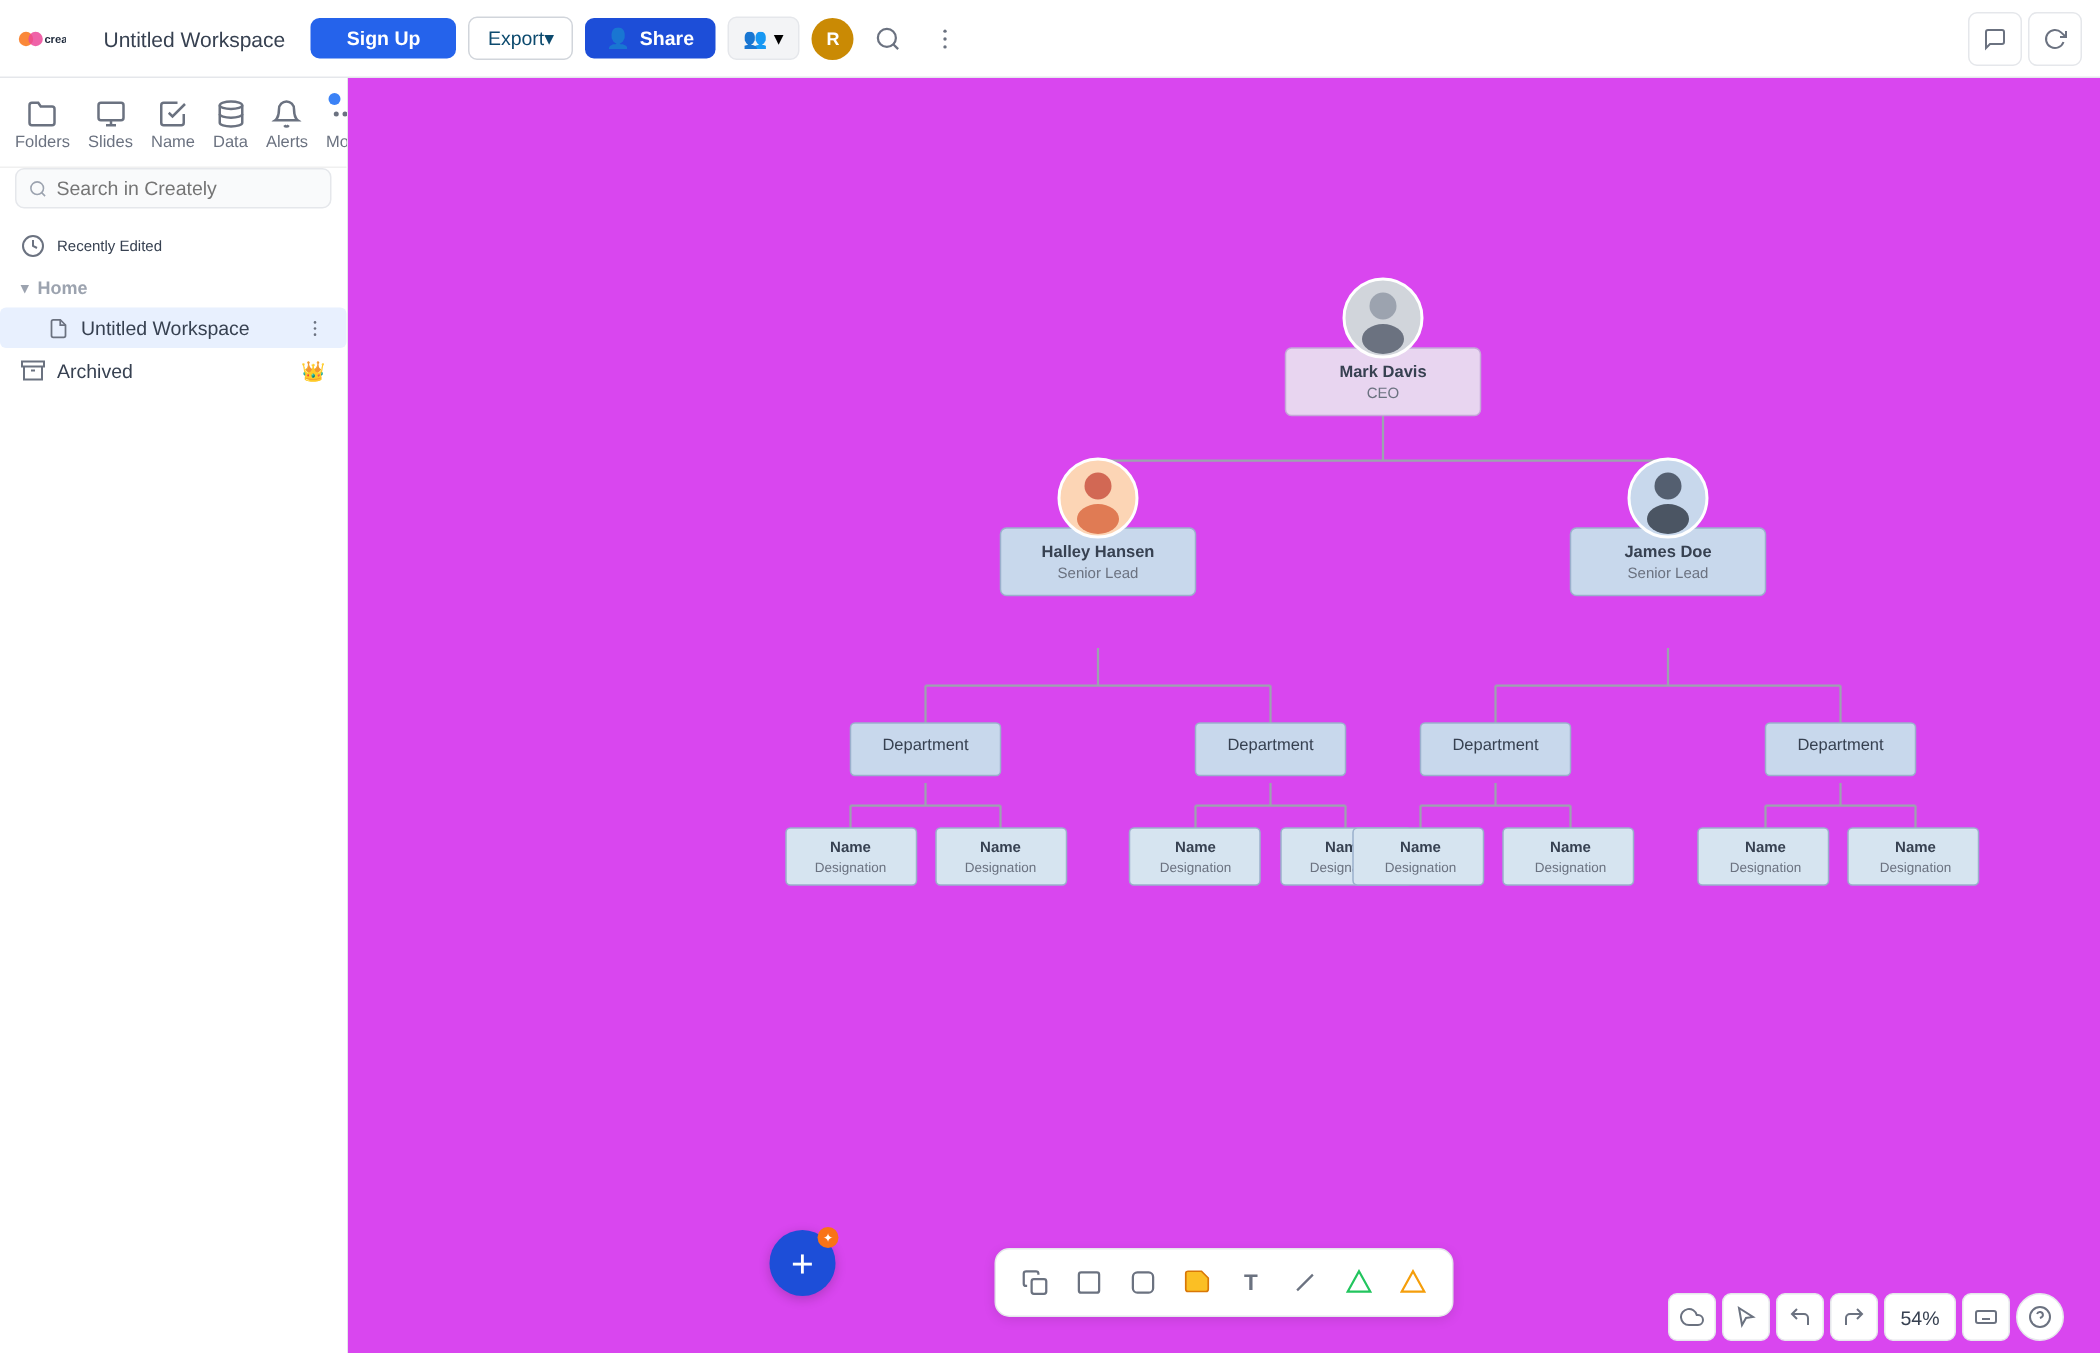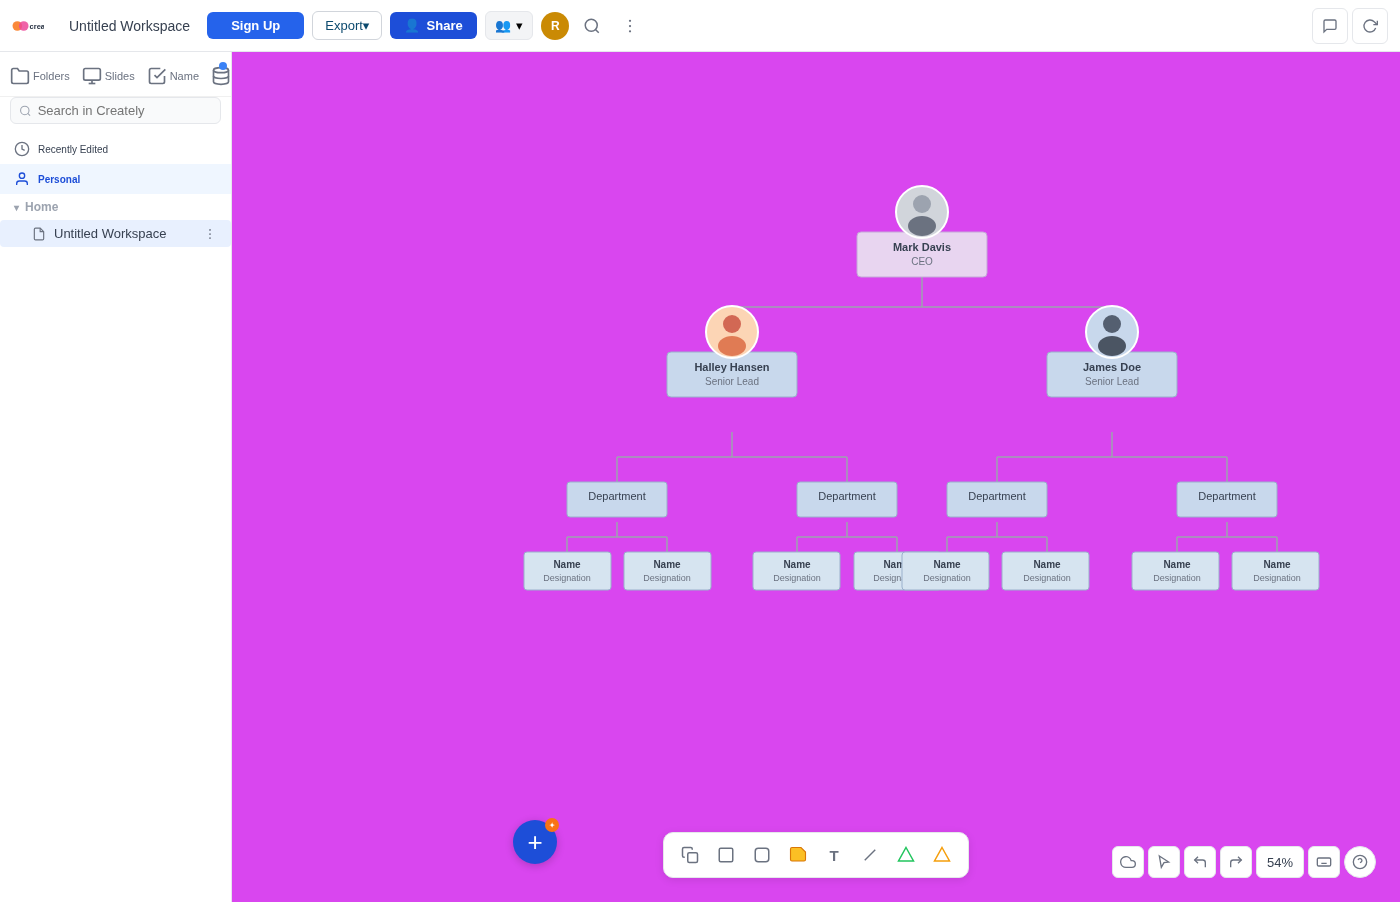--- a/index.html
+++ b/index.html
@@ -20,21 +20,21 @@
     .btn-export { background: #fff; color: #0c4a6e; border: 1px solid #d1d5db; border-radius: 6px; padding: 6px 12px; font-size: 13px; cursor: pointer; display: flex; align-items: center; gap: 0; }
     .btn-share { background: #1d4ed8; color: #fff; border: none; border-radius: 6px; padding: 6px 14px; font-size: 13px; font-weight: 600; cursor: pointer; display: flex; align-items: center; gap: 6px; }
     .btn-collab { background: #f3f4f6; border: 1px solid #e5e7eb; border-radius: 6px; padding: 6px 10px; cursor: pointer; font-size: 13px; display: flex; align-items: center; gap: 4px; }
     .avatar-r { width: 28px; height: 28px; background: #ca8a04; border-radius: 50%; display: flex; align-items: center; justify-content: center; color: #fff; font-size: 12px; font-weight: 700; }
     .icon-btn { background: none; border: none; cursor: pointer; padding: 6px; border-radius: 4px; color: #6b7280; display: flex; align-items: center; }
     .top-right { margin-left: auto; display: flex; align-items: center; gap: 4px; }
     .chat-btn { width: 36px; height: 36px; background: #fff; border: 1px solid #e5e7eb; border-radius: 6px; display: flex; align-items: center; justify-content: center; cursor: pointer; color: #6b7280; }
 
     
     .sidebar-toolbar { display: flex; align-items: center; justify-content: space-around; padding: 10px 4px 6px; border-bottom: 1px solid #f0f0f0; position: relative; }
-    .tool-item { display: flex; flex-direction: row; align-items: center; gap: 3px; cursor: pointer; color: #6b7280; font-size: 11px; padding: 4px 6px; border-radius: 4px; }
+    .tool-item { display: flex; flex-direction: column; align-items: center; gap: 3px; cursor: pointer; color: #6b7280; font-size: 11px; padding: 4px 6px; border-radius: 4px; }
     .tool-item svg { width: 20px; height: 20px; }
     .notif-dot { position: absolute; top: 10px; right: 4px; width: 8px; height: 8px; background: #3b82f6; border-radius: 50%; }
 
     
     .workspaces-label { font-size: 13px; font-weight: 600; color: #374151; padding: 14px 14px 8px; }
     .search-box { margin: 0 10px 10px; display: flex; align-items: center; gap: 6px; border: 1px solid #e5e7eb; border-radius: 6px; padding: 5px 8px; background: #f9fafb; }
     .search-box input { border: none; background: transparent; outline: none; font-size: 13px; color: #6b7280; width: 100%; }
 
     
     .nav-item { display: flex; align-items: center; gap: 8px; padding: 7px 14px; cursor: pointer; font-size: 10px; color: #374151; border-radius: 0; }
@@ -52,21 +52,21 @@
 
     
     .canvas-content { width: 100%; height: 100%; position: relative; display: flex; align-items: center; justify-content: center; }
 
     
     .bottom-toolbar { position: absolute; bottom: 24px; left: 50%; transform: translateX(-50%); display: flex; align-items: center; gap: 4px; background: #fff; border: 1px solid #e5e7eb; border-radius: 10px; padding: 6px 10px; box-shadow: 0 2px 8px rgba(0,0,0,0.1); }
     .bottom-tool { width: 32px; height: 32px; display: flex; align-items: center; justify-content: center; cursor: pointer; border-radius: 6px; color: #6b7280; font-size: 16px; }
     .add-btn { position: absolute; bottom: 20px; left: 257px; width: 44px; height: 44px; background: #1d4ed8; border-radius: 50%; display: flex; align-items: center; justify-content: center; cursor: pointer; color: #fff; font-size: 22px; box-shadow: 0 2px 8px rgba(0,0,0,0.2); }
 
     
-    .bottom-right-controls { position: absolute; bottom: 24px; right: 24px; display: flex; align-items: flex-start; gap: 4px; }
+    .bottom-right-controls { position: absolute; bottom: 8px; right: 24px; display: flex; align-items: flex-start; gap: 4px; }
     .brc-btn { background: #fff; border: 1px solid #e5e7eb; border-radius: 6px; width: 32px; height: 32px; display: flex; align-items: center; justify-content: center; cursor: pointer; color: #6b7280; font-size: 13px; }
     .zoom-label { background: #fff; border: 1px solid #e5e7eb; border-radius: 6px; padding: 0 10px; height: 32px; display: flex; align-items: center; font-size: 13px; color: #374151; font-weight: 500; }
   </style>
 </head>
 <body>
 
 <div class="app">
 
   <div class="top-bar">
     <div class="logo">
@@ -180,27 +180,20 @@
       </div>
 
       <div class="nav-item">
         <svg width="16" height="16" viewBox="0 0 24 24" fill="none" stroke="#6b7280" stroke-width="2">
             <circle cx="12" cy="12" r="10"></circle>
             <polyline points="12 6 12 12 16 14"></polyline>
           </svg>
         <span>Recently Edited</span>
       </div>
 
-      <div class="nav-item active">
-        <svg width="16" height="16" viewBox="0 0 24 24" fill="none" stroke="#1d4ed8" stroke-width="2">
-            <path d="M20 21v-2a4 4 0 0 0-4-4H8a4 4 0 0 0-4 4v2"></path>
-            <circle cx="12" cy="7" r="4"></circle>
-          </svg>
-        <span style="color:#1d4ed8;font-weight:600;">Personal</span>
-      </div>
 
       <div class="section-label">
         <span class="chevron">▾</span>
         <span>Home</span>
       </div>
 
       <div class="sub-item active">
         <svg width="14" height="14" viewBox="0 0 24 24" fill="none" stroke="#6b7280" stroke-width="2">
             <path d="M14 2H6a2 2 0 0 0-2 2v16a2 2 0 0 0 2 2h12a2 2 0 0 0 2-2V8z"></path>
             <polyline points="14 2 14 8 20 8"></polyline>
@@ -208,20 +201,29 @@
         <span>Untitled Workspace</span>
         <div class="dots-btn">
           <svg width="14" height="14" viewBox="0 0 24 24" fill="#6b7280">
               <circle cx="12" cy="5" r="1.5"></circle>
               <circle cx="12" cy="12" r="1.5"></circle>
               <circle cx="12" cy="19" r="1.5"></circle>
             </svg>
         </div>
       </div>
 
+      <div class="archived-item">
+        <svg width="16" height="16" viewBox="0 0 24 24" fill="none" stroke="#6b7280" stroke-width="2">
+            <polyline points="21 8 21 21 3 21 3 8"></polyline>
+            <rect x="1" y="3" width="22" height="5"></rect>
+            <line x1="10" y1="12" x2="14" y2="12"></line>
+          </svg>
+        <span>Archived</span>
+        <span class="crown-icon">👑</span>
+      </div>
     </div>
 
     <div class="canvas-area">
       <div class="canvas-content">
 
         <svg width="900" height="500" viewBox="0 0 900 500" style="position:absolute;top:80px;left:240px;">
 
           <line x1="450" y1="145" x2="450" y2="175" stroke="#9ca3af" stroke-width="1.5"></line>
           <line x1="260" y1="175" x2="640" y2="175" stroke="#9ca3af" stroke-width="1.5"></line>
           <line x1="260" y1="175" x2="260" y2="210" stroke="#9ca3af" stroke-width="1.5"></line>

